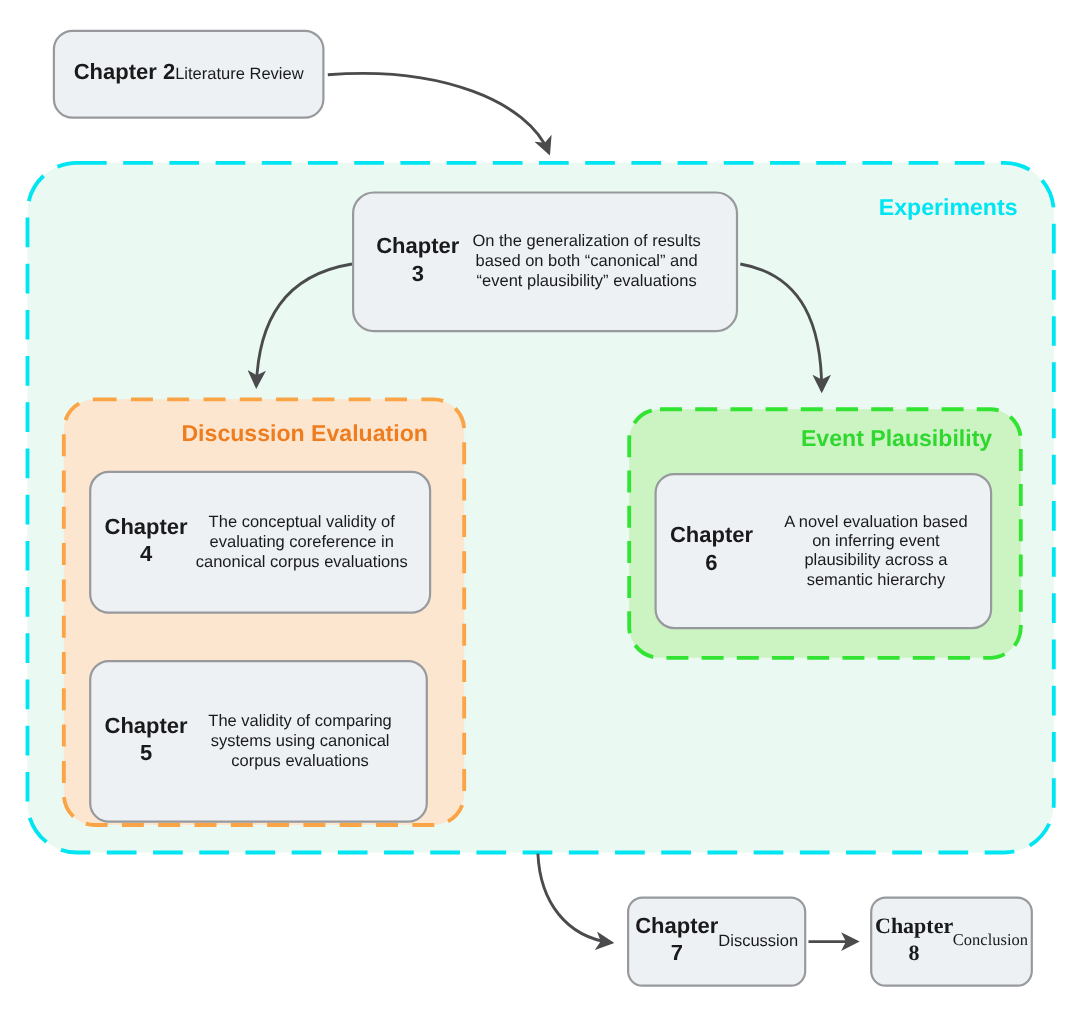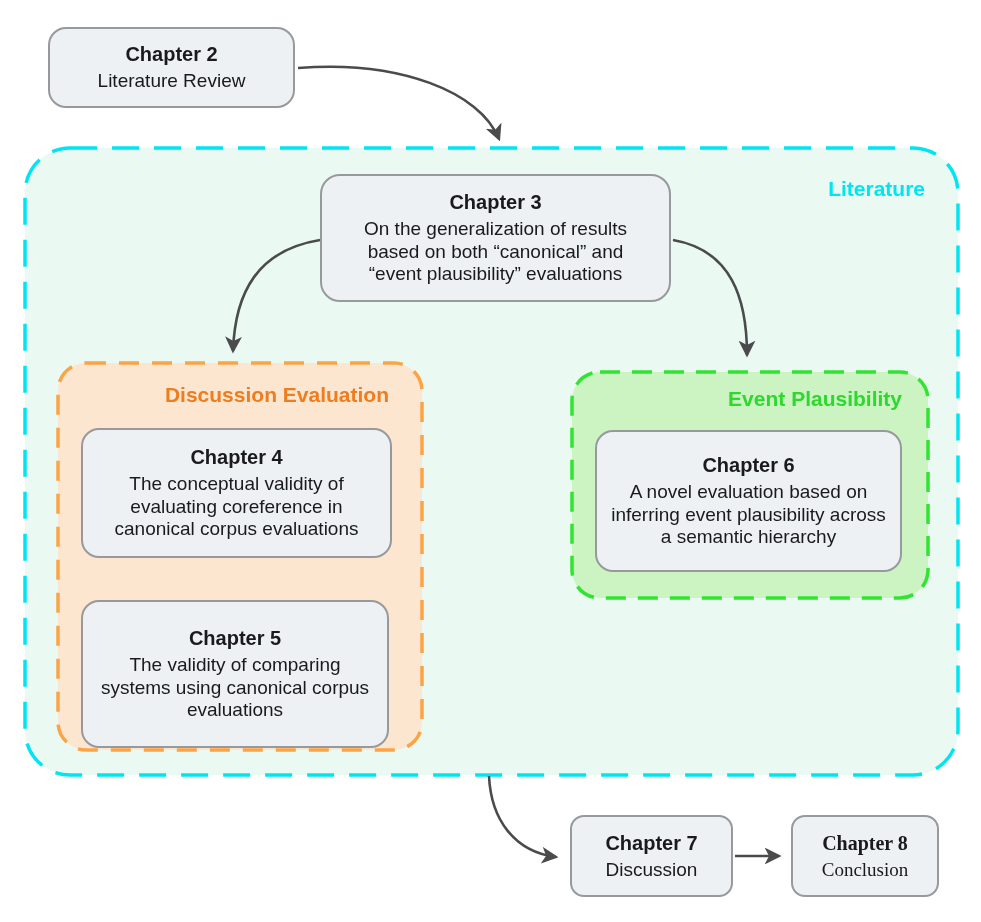--- a/index.html
+++ b/index.html
@@ -44,33 +44,33 @@
   .label-canonical   { top: 383px; right: 592px; color: var(--canonical-label, #EE7D1F); }
   .label-event       { top: 387px; right: 79px;  color: var(--event-label, #2ED82E); text-align: center; }
   .node {
     position: absolute;
     z-index: 2;
     box-sizing: border-box;
     background: var(--node-bg, #EDF1F3);
     border: 2px solid var(--node-border, #97999C);
     border-radius: 18px;
     display: flex;
-    flex-direction: column;
+    flex-direction: row;
     align-items: center;
     justify-content: center;
     text-align: center;
     padding: 6px 12px;
   }
   .node-title { font-weight: 700; font-size: 20px; line-height: 1.25; margin-bottom: 3px; }
-  .node-body  { font-size: 19px; line-height: 1.18; }
+  .node-body  { font-size: 15px; line-height: 1.18; }
   .n-ch2 { left: 48px;  top: 27px;  width: 247px; height: 81px; }
   .n-ch3 { left: 320px; top: 174px; width: 351px; height: 128px; padding-left: 20px; padding-right: 20px; border-radius: 20px; }
   .n-ch4 { left: 81px;  top: 428px; width: 311px; height: 130px; }
   .n-ch5 { left: 81px;  top: 600px; width: 308px; height: 148px; }
-  .n-ch6 { left: 595px; top: 430px; width: 307px; height: 142px; }
+  .n-ch6 { left: 595px; top: 430px; width: 307px; height: 142px; gap: 20px; }
   .n-ch7 { left: 570px; top: 815px; width: 163px; height: 82px; border-radius: 14px; }
   .n-ch8 { left: 791px; top: 815px; width: 148px; height: 82px; border-radius: 14px; font-family: Liberation Serif, serif; }
 </style>
 </head>
 <body>
 
 <div class="canvas">
 
   <svg class="layer" width="981" height="922" viewBox="0 0 981 922">
     <defs>
@@ -83,21 +83,21 @@
     <rect class="grp grp-canonical" x="58" y="363" width="364" height="387" rx="28"></rect>
     <rect class="grp grp-event" x="572" y="372" width="356" height="226" rx="28"></rect>
 
     <path class="arrow" d="M298,68 C400,60 480,92 499,139" marker-end="url(#ah)"></path>
     <path class="arrow" d="M320,240 C258,250 235,292 233,351" marker-end="url(#ah)"></path>
     <path class="arrow" d="M673,240 C731,250 747,298 747,355" marker-end="url(#ah)"></path>
     <path class="arrow" d="M489,776 C491,820 515,852 556,857" marker-end="url(#ah)"></path>
     <path class="arrow" d="M735,856 L779,856" marker-end="url(#ah)"></path>
   </svg>
 
-  <div class="grp-label label-experiments">Literature</div>
+  <div class="grp-label label-experiments">Experiments</div>
   <div class="grp-label label-canonical">Discussion Evaluation</div>
   <div class="grp-label label-event">Event Plausibility</div>
 
   <div class="node n-ch2">
     <div class="node-title">Chapter 2</div>
     <div class="node-body">Literature Review</div>
   </div>
 
   <div class="node n-ch3">
     <div class="node-title">Chapter 3</div>

